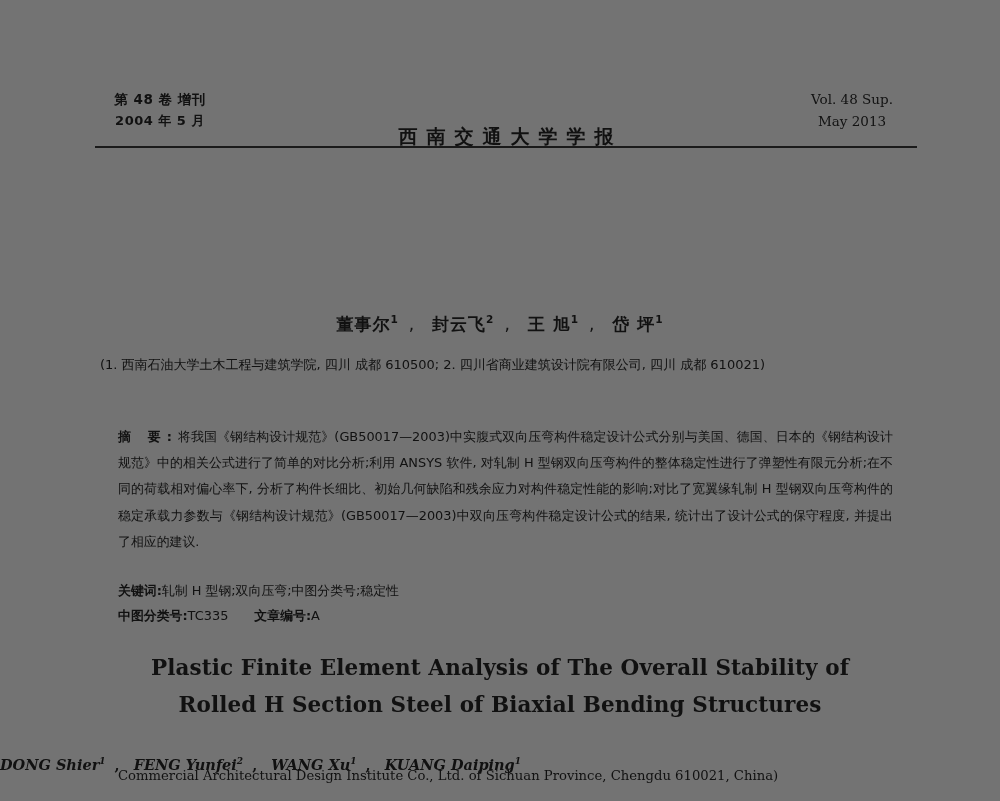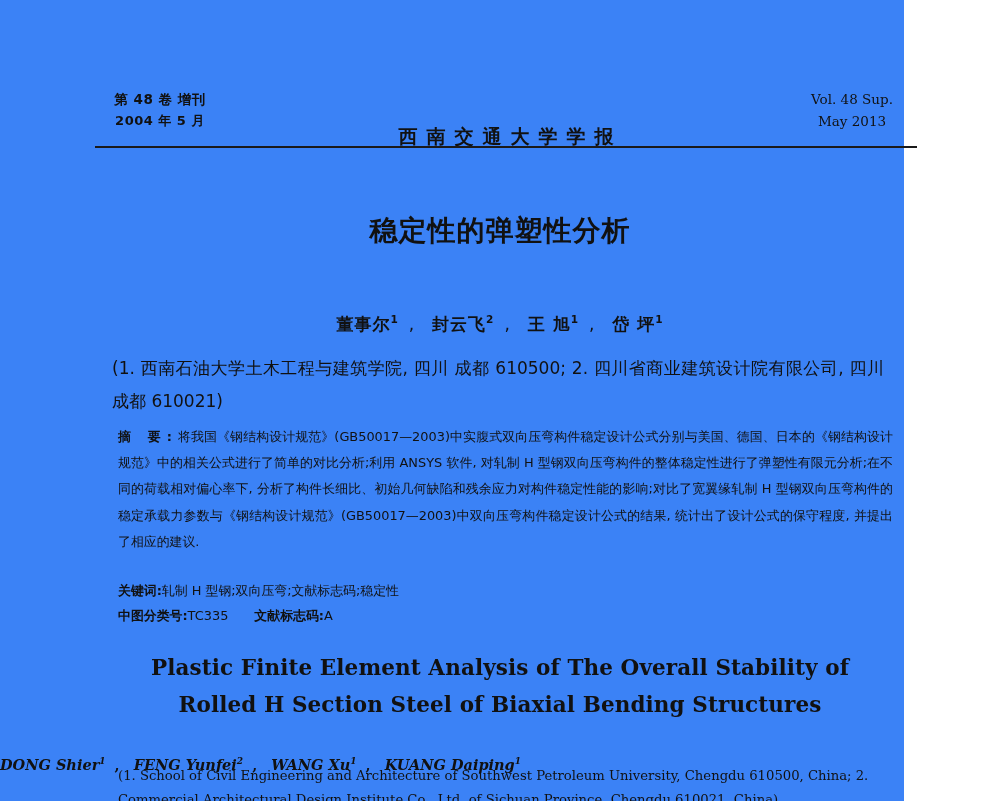--- a/index.html
+++ b/index.html
@@ -10,23 +10,23 @@
   body {
     width: 1000px;
     height: 801px;
     overflow: hidden;
     font-family: "DejaVu Serif", "Liberation Serif", serif;
     color: #111111;
     -webkit-font-smoothing: none;
   }
   .page {
     position: relative;
-    width: 904px;
+    width: 1000px;
     height: 801px;
-    background: #3b82f6;
+    background: #737373;
   }
 
   
   .masthead {
     position: absolute;
     left: 95px;
     top: 88px;
     width: 822px;
     display: flex;
     align-items: flex-start;
@@ -105,25 +105,25 @@
     font-size: 17px;
     font-weight: 600;
     letter-spacing: 1px;
   }
   .authors-cn .sep { padding: 0 10px; font-weight: 400; }
   sup { font-size: 0.62em; vertical-align: super; line-height: 0; }
 
   
   .affil-cn {
     position: absolute;
-    left: 112px;
+    left: 100px;
     top: 352px;
     width: 772px;
     font-family: "DejaVu Sans", "Liberation Sans", sans-serif;
-    font-size: 17px;
+    font-size: 13px;
     line-height: 1.95;
     text-align: justify;
   }
 
   
   .abstract {
     position: absolute;
     left: 118px;
     top: 424px;
     width: 775px;
@@ -216,54 +216,52 @@
     <div class="mast-col mast-right">
       <div class="l1">Vol. 48   Sup.</div>
       <div class="l2">May 2013</div>
     </div>
   </div>
 
   <div class="rule"></div>
 
 
   <div class="title-cn">
-    <div>稳定性的弹塑性分析</div>
   </div>
 
   <div class="authors-cn">
     <span><span>董事尔</span><sup>1</sup></span><span class="sep">,</span>
     <span><span>封云飞</span><sup>2</sup></span><span class="sep">,</span>
     <span><span>王  旭</span><sup>1</sup></span><span class="sep">,</span>
     <span><span>岱  坪</span><sup>1</sup></span>
   </div>
 
   <div class="affil-cn">(1. 西南石油大学土木工程与建筑学院, 四川 成都 610500; 2. 四川省商业建筑设计院有限公司, 四川 成都 610021)</div>
 
   <div class="abstract">
     <span class="lbl">摘  要:</span><span>将我国《钢结构设计规范》(GB50017—2003)中实腹式双向压弯构件稳定设计公式分别与美国、德国、日本的《钢结构设计规范》中的相关公式进行了简单的对比分析;利用 ANSYS 软件, 对轧制 H 型钢双向压弯构件的整体稳定性进行了弹塑性有限元分析;在不同的荷载相对偏心率下, 分析了构件长细比、初始几何缺陷和残余应力对构件稳定性能的影响;对比了宽翼缘轧制 H 型钢双向压弯构件的稳定承载力参数与《钢结构设计规范》(GB50017—2003)中双向压弯构件稳定设计公式的结果, 统计出了设计公式的保守程度, 并提出了相应的建议.</span>
   </div>
 
   <div class="kw">
-    <span class="lbl">关键词:</span><span>轧制 H 型钢;双向压弯;文献标志码;稳定性</span>
+    <span class="lbl">关键词:</span><span>轧制 H 型钢;双向压弯;中图分类号;稳定性</span>
   </div>
 
   <div class="clc">
-    <span class="lbl">中图分类号:</span><span>TC335</span><span class="gap"></span><span class="lbl">文献标志码:</span><span>A</span>
+    <span class="lbl">中图分类号:</span><span>TC335</span><span class="gap"></span><span class="lbl">文章编号:</span><span>A</span>
   </div>
 
   <div class="title-en">
     <div>Plastic Finite Element Analysis of The Overall Stability of</div>
     <div>Rolled H Section Steel of Biaxial Bending Structures</div>
   </div>
 
   <div class="authors-en">
     <span><span>DONG Shier</span><sup>1</sup></span><span class="sep">,</span>
     <span><span>FENG Yunfei</span><sup>2</sup></span><span class="sep">,</span>
     <span><span>WANG Xu</span><sup>1</sup></span><span class="sep">,</span>
     <span><span>KUANG Daiping</span><sup>1</sup></span>
   </div>
 
   <div class="affil-en">
-    <span>(1. School of Civil Engineering and Architecture of Southwest Petroleum University,  Chengdu 610500,  China; 2.</span>
     <span class="line2">Commercial Architectural Design Institute Co., Ltd. of Sichuan Province, Chengdu 610021, China)</span>
   </div>
 
 </div>
 
 </body></html>

